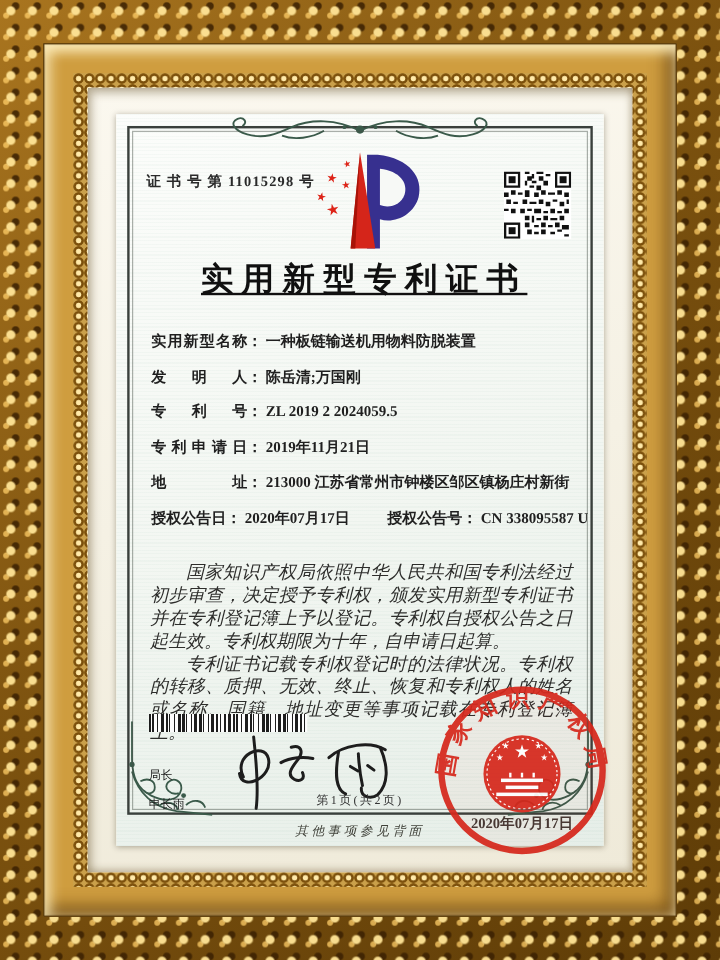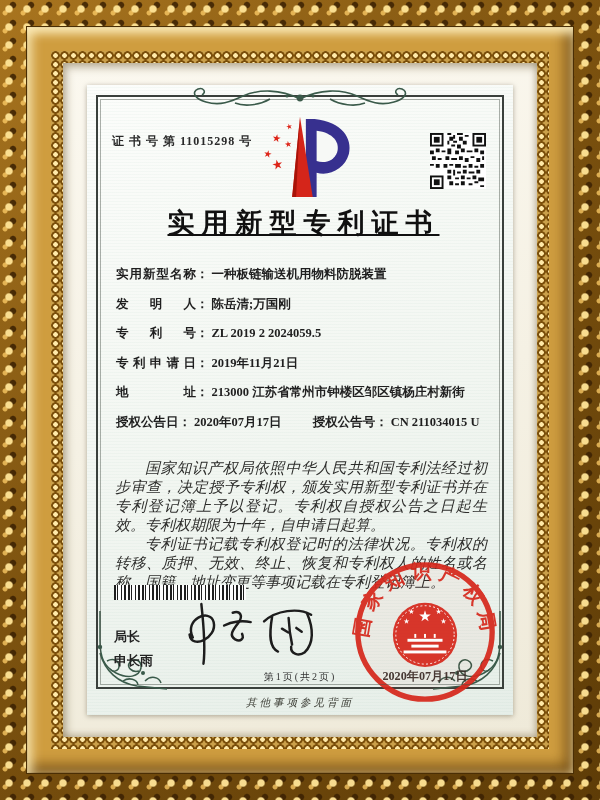--- a/index.html
+++ b/index.html
@@ -1,21 +1,21 @@
 <!DOCTYPE html>
 <html><head>
 <meta charset="utf-8">
 <style>
   html,body{margin:0;padding:0;}
   body{width:600px;height:800px;overflow:hidden;font-family:"Liberation Serif",serif;}
 
   
   .stage{position:relative;width:600px;height:800px;background:#6b4a14;}
   .frame-carved{
-    position:absolute;inset:0;box-sizing:border-box;padding:26px;
+    position:absolute;inset:0;box-sizing:border-box;padding:36px;
     background-color:#7c520f;
     background-image:
       radial-gradient(circle at 50% 50%, rgba(255,228,150,.95) 0 3px, rgba(124,82,15,0) 4.5px),
       radial-gradient(circle at 28% 72%, rgba(255,206,104,.75) 0 2px, rgba(0,0,0,0) 3px),
       radial-gradient(circle at 72% 28%, rgba(58,32,2,.85) 0 2.6px, rgba(0,0,0,0) 3.8px),
       linear-gradient(135deg,#a9751f 0%,#7c520f 45%,#5e3c07 100%);
     background-size:18px 18px,18px 18px,18px 18px,100% 100%;
   }
   .frame-bevel{
     height:100%;box-sizing:border-box;padding:24px;
@@ -61,21 +61,21 @@
   .flabel{display:inline-block;width:80px;text-align:justify;text-align-last:justify;}
   .fcolon{display:inline-block;margin-right:3px;}
   .gfield2{margin-left:28px;}
 
   .body-text{position:absolute;top:362px;left:17px;right:15px;
              font-style:italic;font-size:15px;line-height:19px;color:#2d2d2b;text-align:justify;}
   .body-text p{margin:0;text-indent:2em;}
 
   .barcode{position:absolute;top:488px;left:16px;width:132px;height:15px;
     background:repeating-linear-gradient(90deg,#1d1d1d 0 2px,#fdfdfd 2px 3px,#1d1d1d 3px 4px,#fdfdfd 4px 7px,#1d1d1d 7px 8px,#fdfdfd 8px 10px,#1d1d1d 10px 12.5px,#fdfdfd 12.5px 14px);}
-  .signer{position:absolute;top:528px;left:16px;font-size:13px;font-weight:700;line-height:24px;color:#222;}
+  .signer{position:absolute;top:528px;left:16px;font-size:10px;font-weight:400;line-height:24px;color:#222;}
   .signature{position:absolute;top:500px;left:78px;width:165px;height:72px;transform:rotate(-3deg);}
   .seal{position:absolute;top:462px;left:254px;width:146px;height:146px;opacity:.93;}
   .page-info{position:absolute;bottom:3px;left:0;right:0;text-align:center;font-size:10px;letter-spacing:2px;color:#333;}
   .footer-note{position:absolute;bottom:5px;left:0;right:0;text-align:center;
                font-style:italic;font-size:10.5px;letter-spacing:3px;color:#3f4038;}
 
   .flourish-top{position:absolute;top:-12px;left:50%;transform:translateX(-50%);}
   .flourish-bl{position:absolute;left:-5px;bottom:-8px;}
   .flourish-br{position:absolute;right:-5px;bottom:-8px;transform:scaleX(-1);}
 </style>
@@ -177,21 +177,21 @@
                   <span class="flabel">专利号</span><span class="fcolon">：</span><span class="fvalue">ZL 2019 2 2024059.5</span>
                 </div>
                 <div class="frow">
                   <span class="flabel">专利申请日</span><span class="fcolon">：</span><span class="fvalue">2019年11月21日</span>
                 </div>
                 <div class="frow">
                   <span class="flabel">地址</span><span class="fcolon">：</span><span class="fvalue">213000 江苏省常州市钟楼区邹区镇杨庄村新街</span>
                 </div>
                 <div class="frow">
                   <span>授权公告日</span><span class="fcolon">：</span><span>2020年07月17日</span>
-                  <span class="gfield2">授权公告号</span><span class="fcolon">：</span><span>CN 211034015 U</span>
+                  <span class="gfield2">授权公告号</span><span class="fcolon">：</span><span>CN 338095587 U</span>
                 </div>
               </div>
 
               <div class="body-text">
                 <p>国家知识产权局依照中华人民共和国专利法经过初步审查，决定授予专利权，颁发实用新型专利证书并在专利登记簿上予以登记。专利权自授权公告之日起生效。专利权期限为十年，自申请日起算。</p>
                 <p>专利证书记载专利权登记时的法律状况。专利权的转移、质押、无效、终止、恢复和专利权人的姓名或名称、国籍、地址变更等事项记载在专利登记簿上。</p>
               </div>
 
               <div class="barcode"></div>
 

